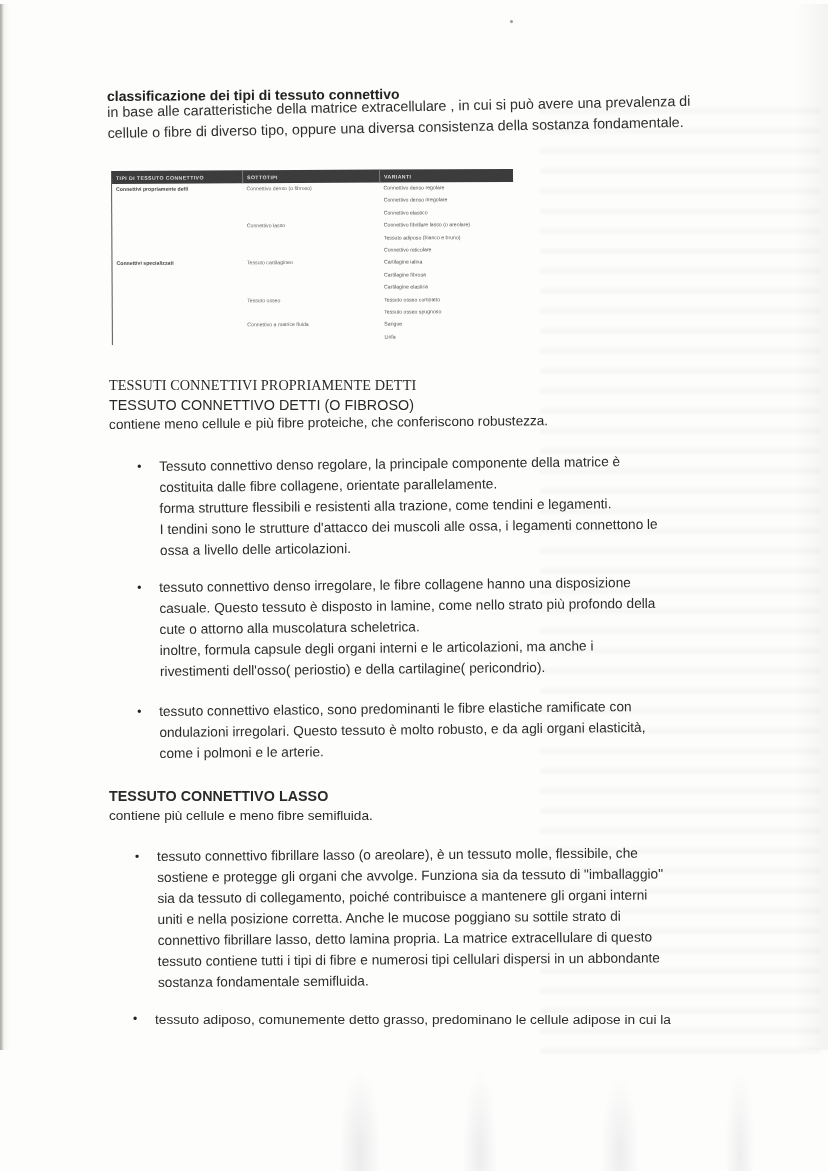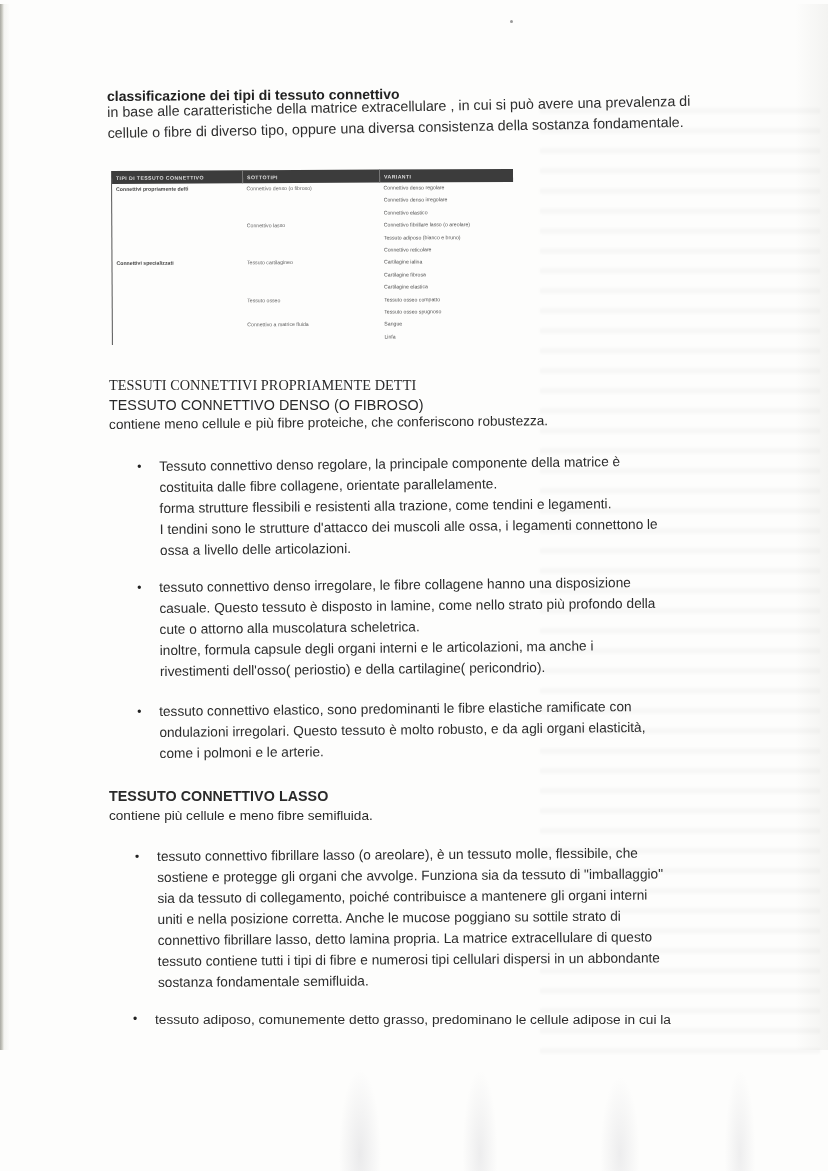--- a/index.html
+++ b/index.html
@@ -241,21 +241,21 @@
       </tr>
       <tr>
         <td class="type"></td>
         <td class="sub"></td>
         <td class="var">Linfa</td>
       </tr>
     </tbody>
   </table>
 
   <div class="section-head" style="top:373px;font-family:Liberation Serif, serif;">TESSUTI CONNETTIVI PROPRIAMENTE DETTI</div>
-  <div class="section-head" style="top:393px;">TESSUTO CONNETTIVO DENSO (O FIBROSO)</div>
+  <div class="section-head" style="top:393px;">TESSUTO CONNETTIVO DETTI (O FIBROSO)</div>
   <div class="section-desc" style="top:413px; transform:rotate(-0.5deg); transform-origin:left top;">contiene meno cellule e più fibre proteiche, che conferiscono robustezza.</div>
 
   <div class="bullet-block" style="left:159px; top:452px; transform:rotate(-0.6deg); transform-origin:left top;">
     <span class="bullet">•</span>
     <span class="line">Tessuto connettivo denso regolare, la principale componente della matrice è</span>
     <span class="line">costituita dalle fibre collagene, orientate parallelamente.</span>
     <span class="line">forma strutture flessibili e resistenti alla trazione, come tendini e legamenti.</span>
     <span class="line">I tendini sono le strutture d'attacco dei muscoli alle ossa, i legamenti connettono le</span>
     <span class="line">ossa a livello delle articolazioni.</span>
   </div>

